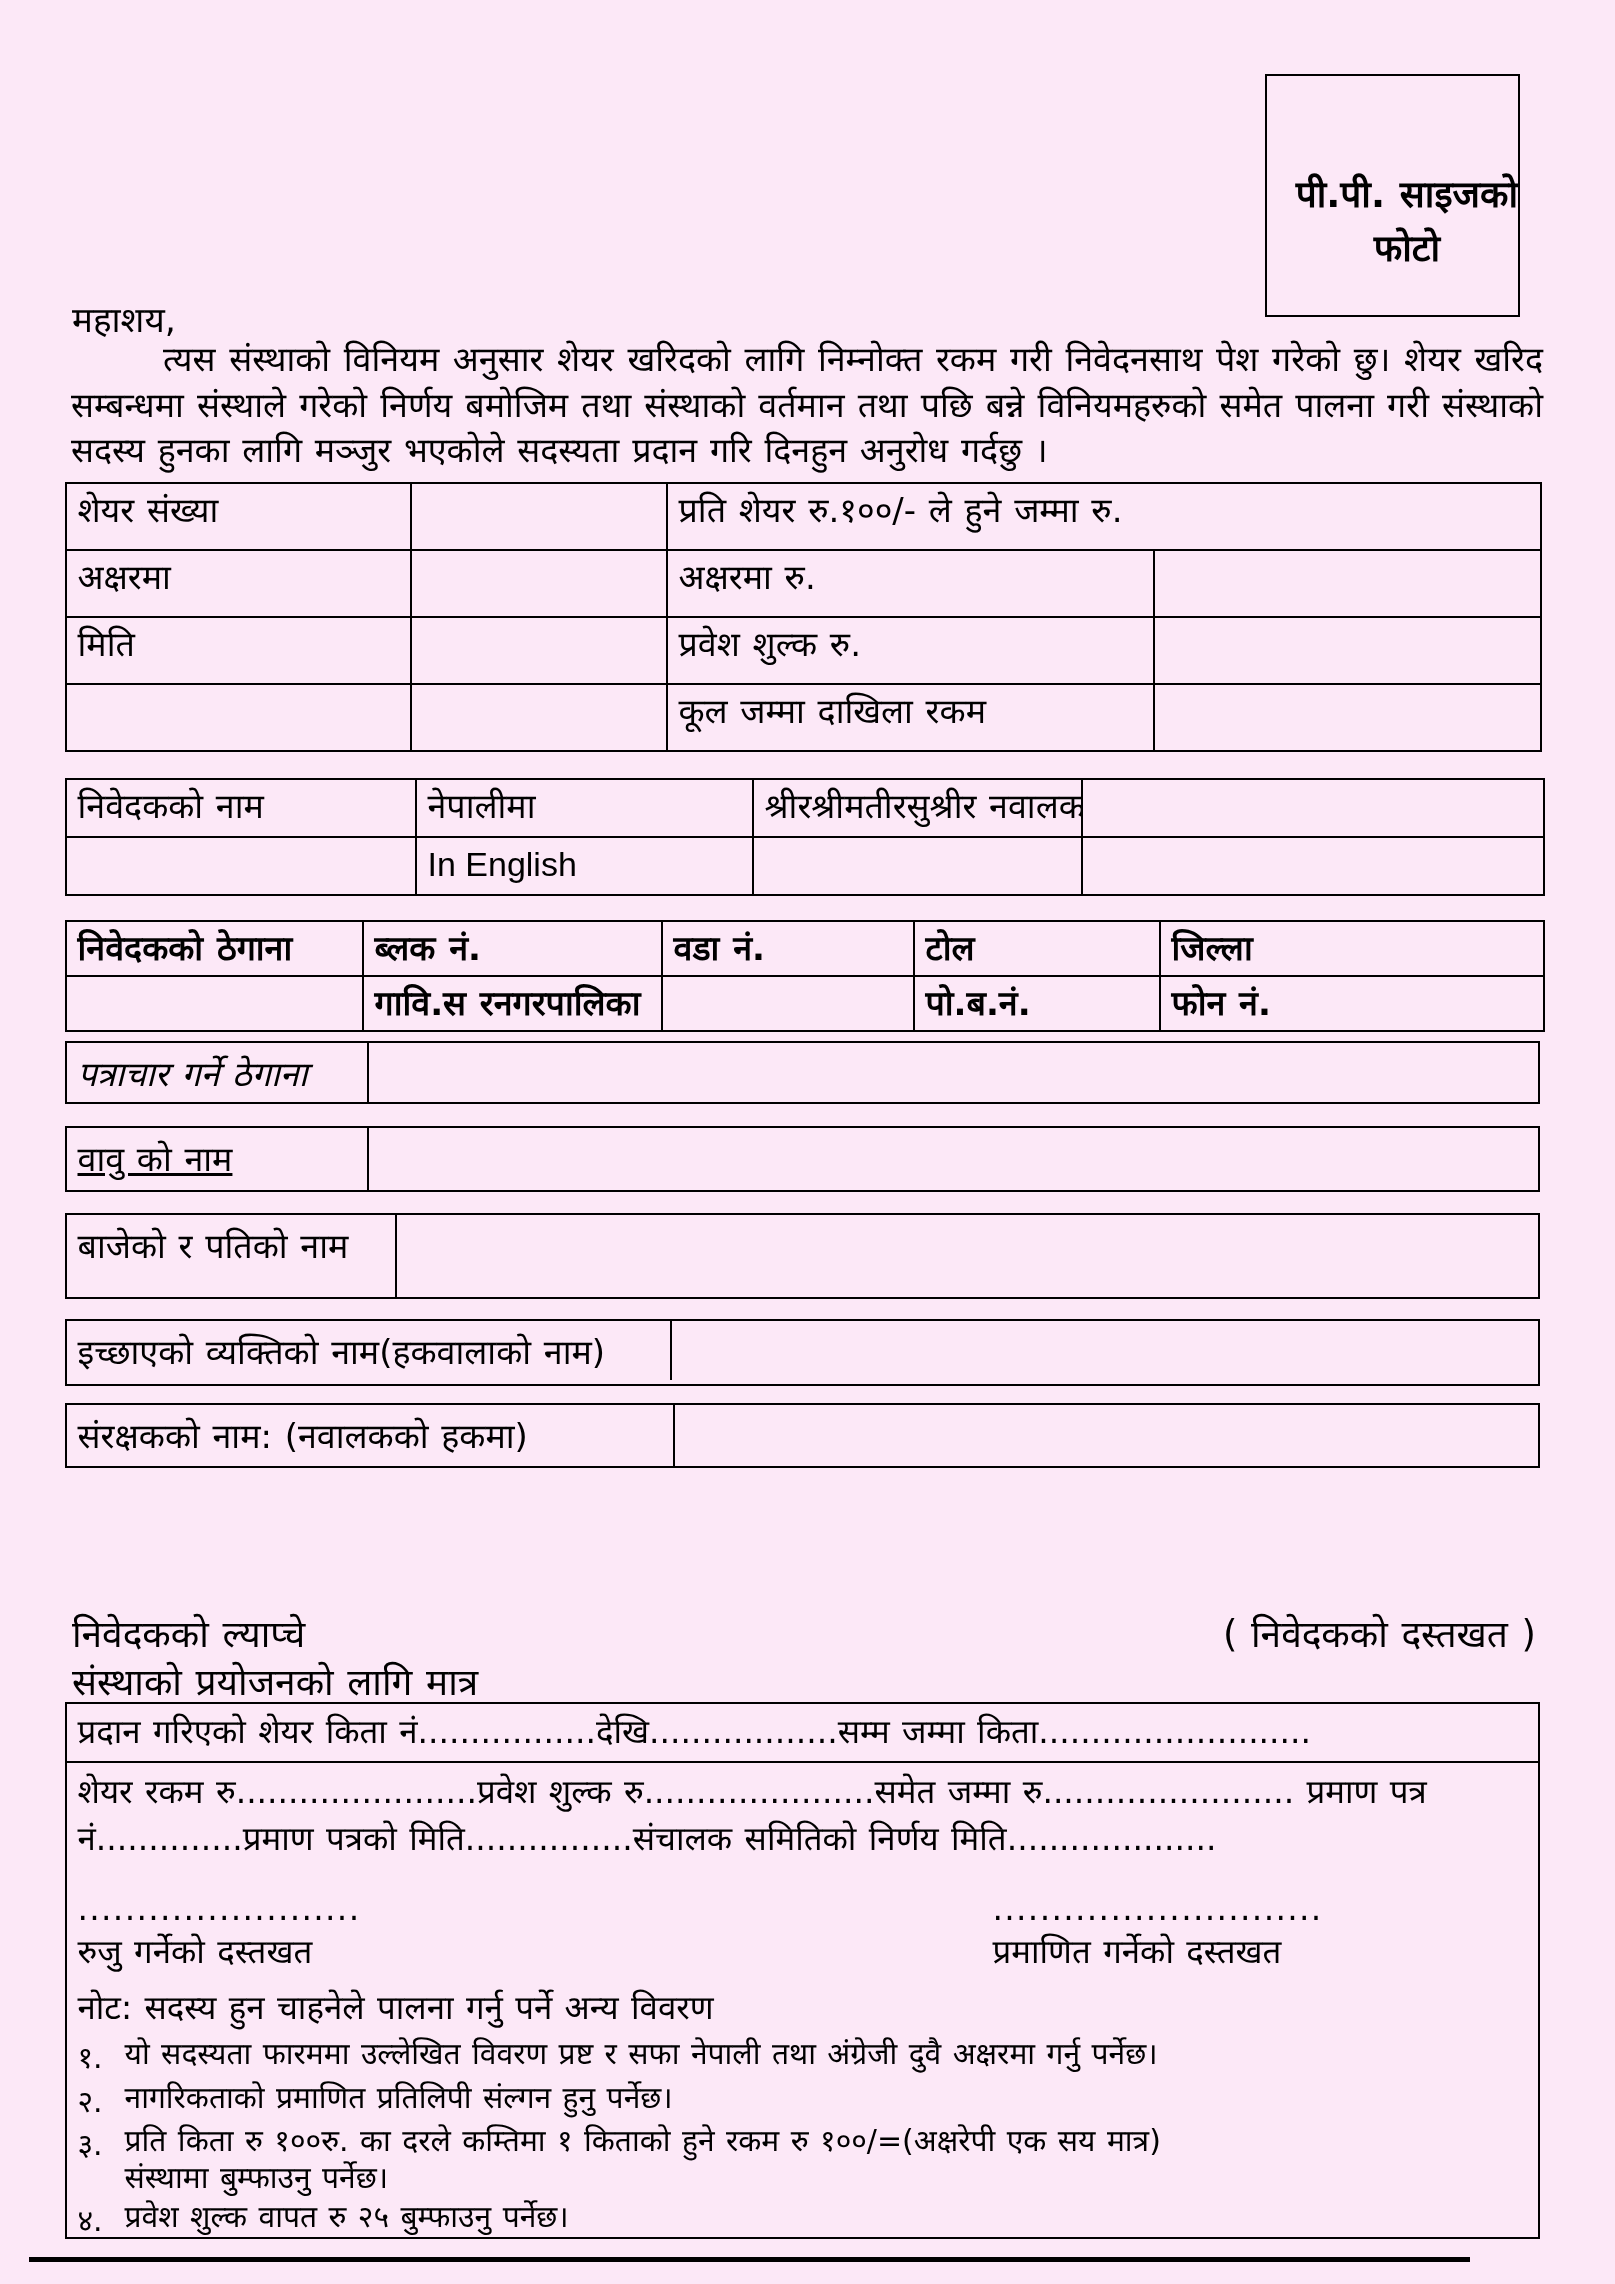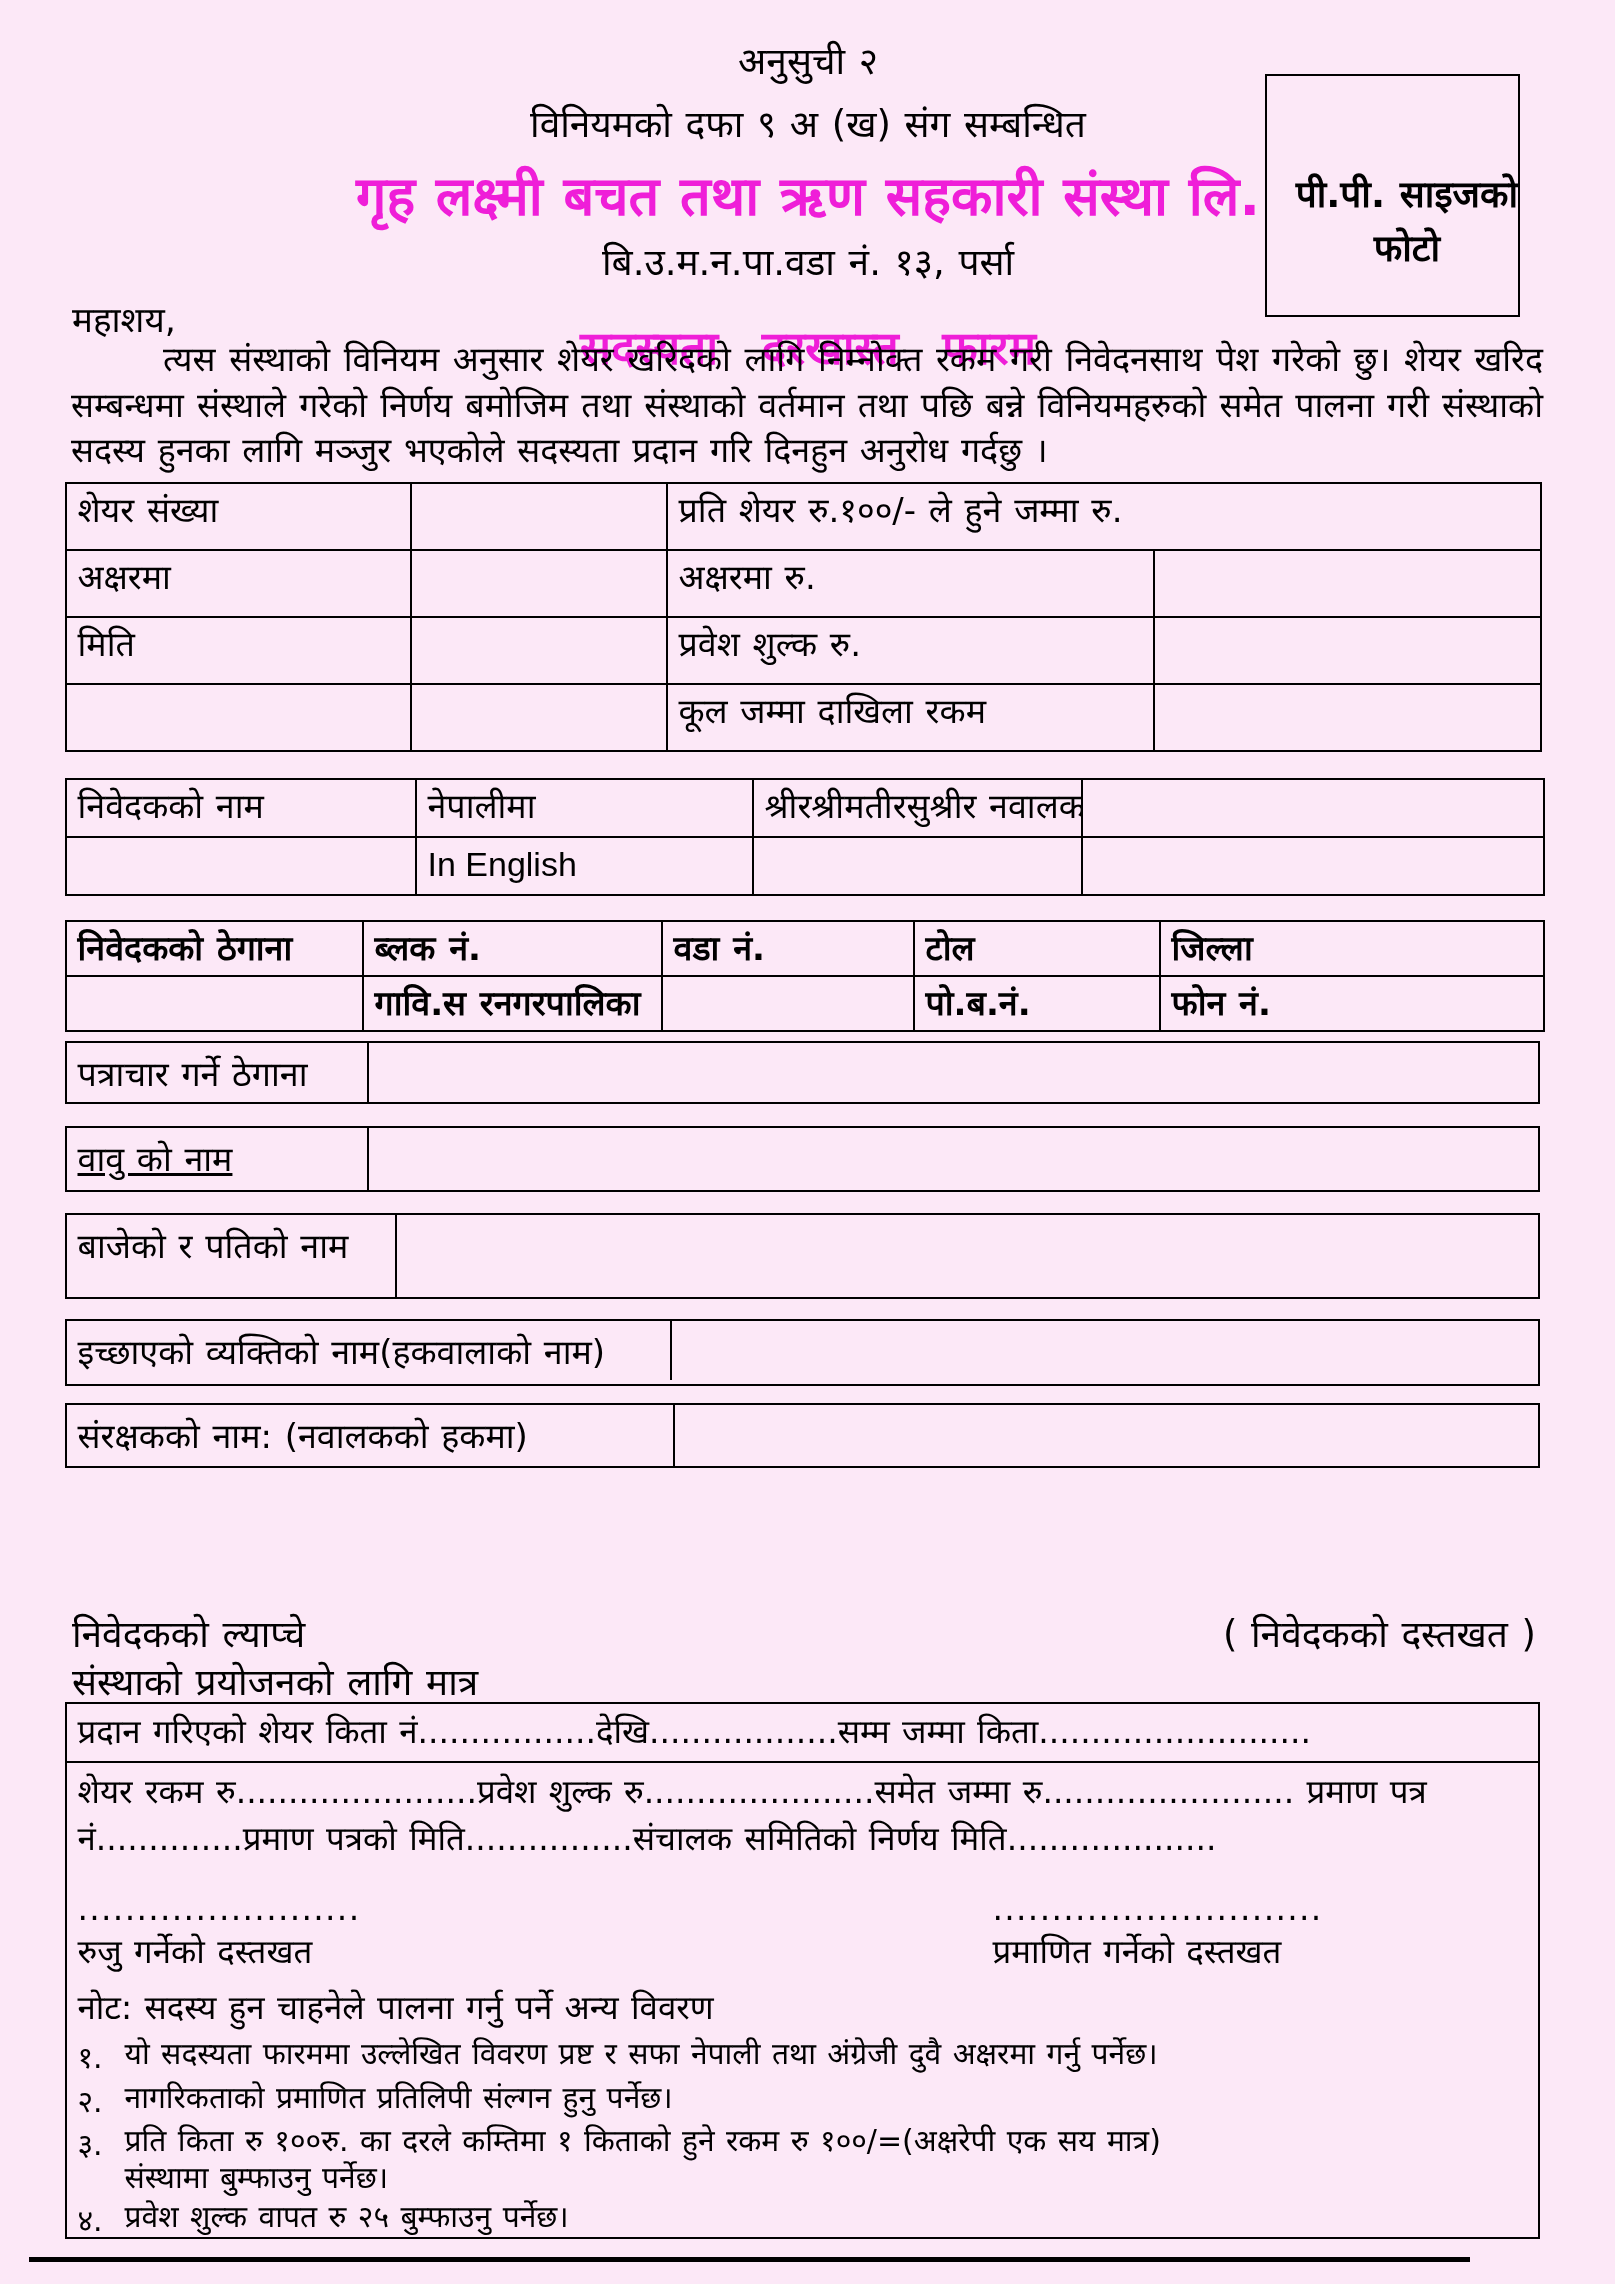--- a/index.html
+++ b/index.html
@@ -86,27 +86,20 @@
   .note .num{width:47px;flex:0 0 auto;}
   .note .txt{flex:1;white-space:pre-wrap;line-height:1.22;}
   
   .bottom-rule{position:absolute;left:29px;top:2257px;width:1441px;height:4.6px;background:#000;}
 </style>
 </head>
 <body>
 
 <div class="page">
 
-  <div class="header">
-    <div class="annex">अनुसुची २</div>
-    <div class="reg">विनियमको दफा ९ अ (ख) संग सम्बन्धित</div>
-    <div class="org accent">गृह लक्ष्मी बचत तथा ऋण सहकारी संस्था लि.</div>
-    <div class="addr">बि.उ.म.न.पा.वडा नं. १३, पर्सा</div>
-    <div class="formtitle accent">सदस्यता दरखास्त फारम</div>
-  </div>
 
   <div class="photo-box">
     <span class="photo-label">पी.पी.  साइजको
 फोटो</span>
   </div>
 
   <div class="salutation">महाशय,</div>
   <p class="intro">त्यस संस्थाको विनियम अनुसार शेयर खरिदको लागि निम्नोक्त रकम गरी निवेदनसाथ पेश गरेको छु। शेयर खरिद सम्बन्धमा संस्थाले गरेको निर्णय बमोजिम तथा संस्थाको वर्तमान तथा पछि बन्ने विनियमहरुको समेत पालना गरी संस्थाको सदस्य हुनका लागि मञ्जुर भएकोले सदस्यता प्रदान गरि दिनहुन अनुरोध गर्दछु ।</p>
 
   <table class="t t1">
@@ -185,21 +178,21 @@
       <tr>
         <td></td>
         <td>गावि.स रनगरपालिका</td>
         <td></td>
         <td>पो.ब.नं.</td>
         <td>फोन नं.</td>
       </tr>
     </tbody>
   </table>
 
-  <div class="frow" style="top:1041px;height:63px;">
+  <div class="frow" style="top:1041px;height:63px;font-style:italic;">
     <div class="frow-label" style="width:302px;">पत्राचार गर्ने ठेगाना</div>
     <div class="frow-field"></div>
   </div>
   <div class="frow" style="top:1126px;height:66px;text-decoration:underline;">
     <div class="frow-label" style="width:302px;">वावु को नाम</div>
     <div class="frow-field"></div>
   </div>
   <div class="frow" style="top:1213px;height:86px;">
     <div class="frow-label" style="width:330px;">बाजेको   र पतिको नाम</div>
     <div class="frow-field"></div>

